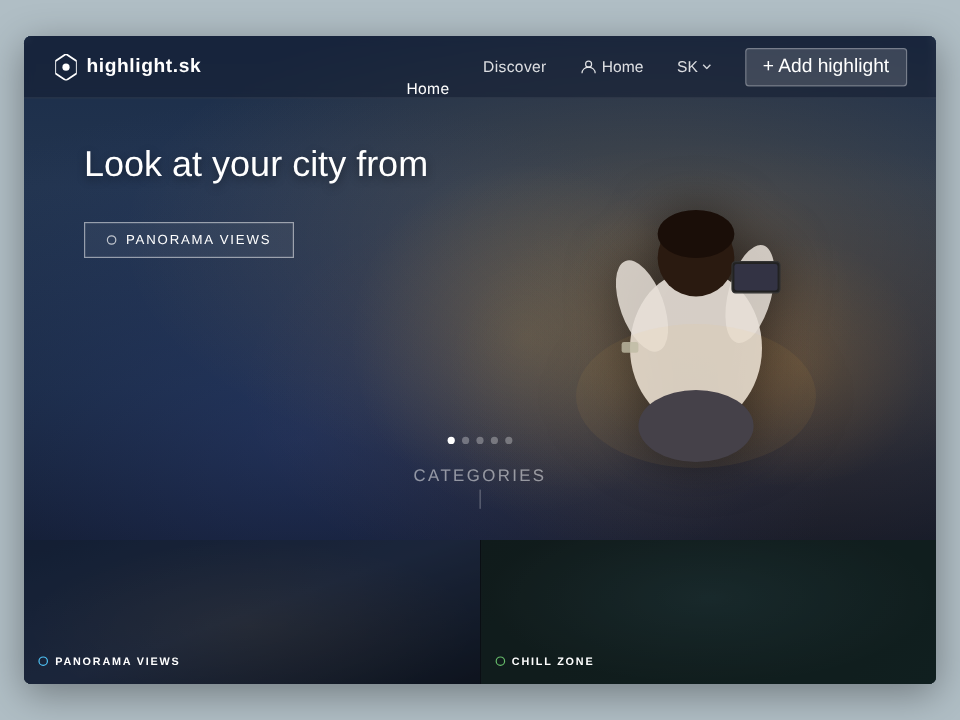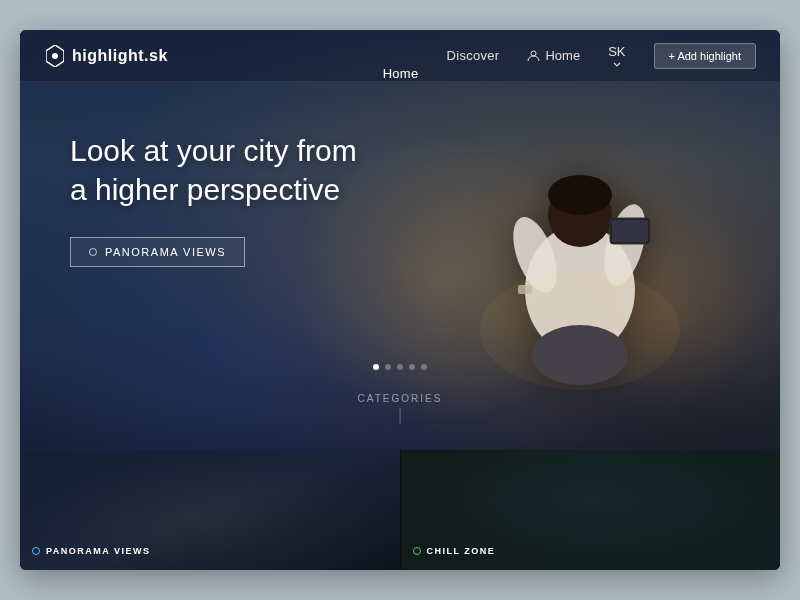--- a/index.html
+++ b/index.html
@@ -116,39 +116,38 @@
       gap: 5px;
       color: rgba(255,255,255,0.85);
       font-size: 13px;
     }
     .nav-lang {
       display: flex;
       align-items: center;
       gap: 3px;
       color: rgba(255,255,255,0.85);
       font-size: 13px;
-      flex-direction: column;
     }
     .nav-add {
       background: rgba(255,255,255,0.15);
       border: 1px solid rgba(255,255,255,0.3);
       color: #fff;
       padding: 6px 14px;
       border-radius: 3px;
-      font-size: 11px;
+      font-size: 16px;
       display: flex;
       align-items: center;
       gap: 4px;
       justify-content: flex-end;
     }
 
     
     .hero-content {
       position: absolute;
-      top: 101px;
+      top: 88px;
       left: 50px;
       z-index: 5;
     }
     .hero-title {
       color: #fff;
       font-size: 30px;
       font-weight: 300;
       line-height: 1.3;
       text-shadow: 0 2px 8px rgba(0,0,0,0.4);
       max-width: 320px;
@@ -201,21 +200,21 @@
       left: 50%;
       transform: translateX(-50%);
       display: flex;
       flex-direction: column;
       align-items: center;
       gap: 4px;
       z-index: 5;
     }
     .categories-text {
       color: rgba(255,255,255,0.5);
-      font-size: 10px;
+      font-size: 14px;
       letter-spacing: 2px;
       text-transform: uppercase;
     }
     .categories-line {
       width: 1px;
       height: 16px;
       background: rgba(255,255,255,0.3);
     }
 
     
@@ -374,21 +373,20 @@
         </div>
         <div class="nav-add">
           <span>+ Add highlight</span>
         </div>
       </div>
     </div>
 
     <div class="hero-content">
       <h1 class="hero-title">
         <span>Look at your city from</span><br>
-        <span>a higher perspective</span>
       </h1>
       <div class="hero-btn">
         <div class="hero-btn-dot"></div>
         <span>PANORAMA VIEWS</span>
       </div>
     </div>
 
     <div class="hero-dots">
       <div class="dot active"></div>
       <div class="dot"></div>

